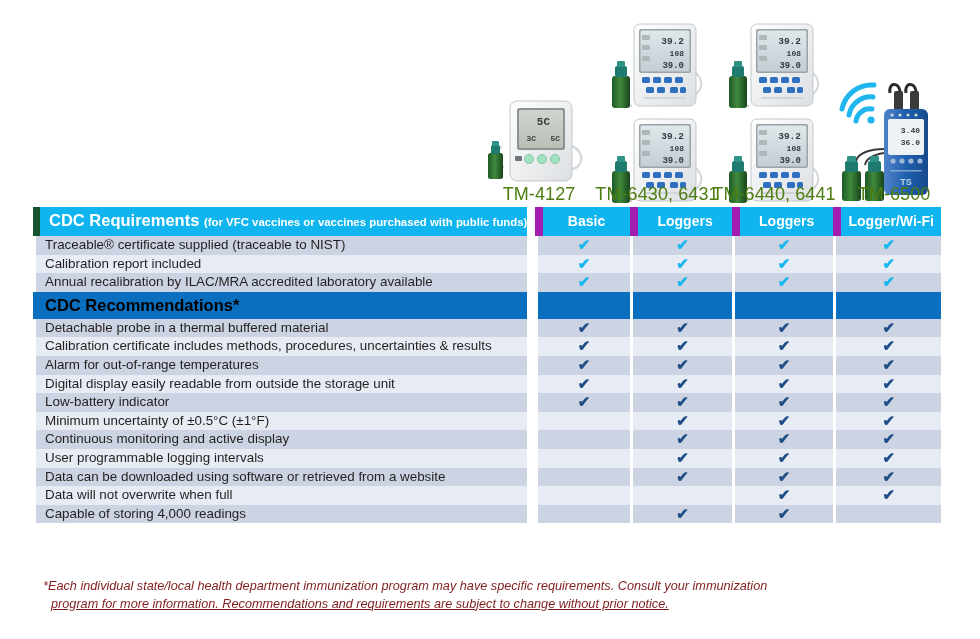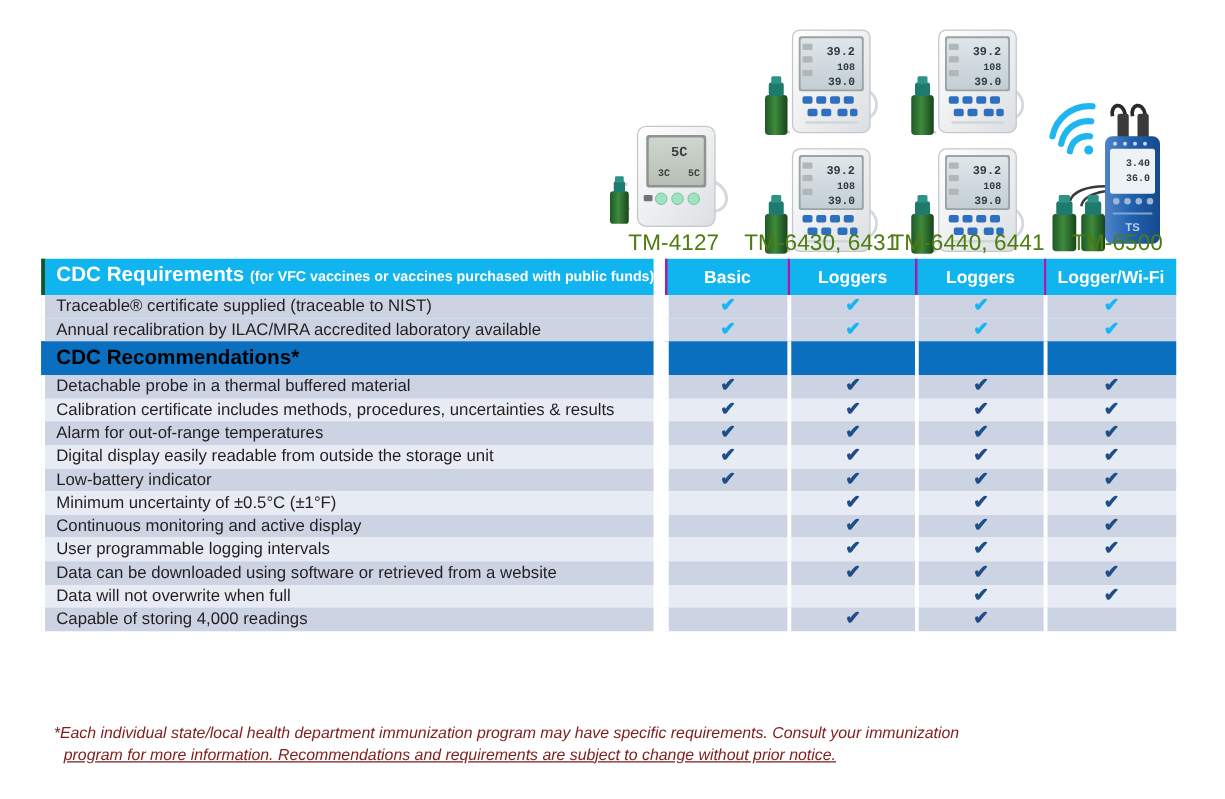--- a/index.html
+++ b/index.html
@@ -84,25 +84,25 @@
   tr.sect-req .leftcell{background:#10b4ef;border-left-color:#10b4ef;}
   tr.sect-req .ckcell{background:#10b4ef;}
   tr.sect-req .leftcell .sub{
     font-weight:bold;font-size:11.4px;letter-spacing:0;
   }
   tr.sect-rec .leftcell{background:#0b6fc0;border-left-color:#0b6fc0;}
   tr.sect-rec .ckcell{background:#0b6fc0;}
 
   
   tr.colhead .leftcell{background:#10b4ef;color:#fff;font-weight:bold;font-size:16.5px;
-                       line-height:27px;height:27px;border-left:3px solid #14532d;}
+                       line-height:27px;height:27px;border-left:7px solid #14532d;}
   tr.colhead .ckcell{
     background:#10b4ef;color:#ffffff;font-weight:bold;font-size:14px;
     height:27px;line-height:27px;
-    border-left:2px solid #a21caf;
+    border-left:8px solid #a21caf;
   }
 
   .chk{font-size:15px;line-height:18.6px;font-weight:bold;}
   .chk.cyan{color:#17b6f0;}
   .chk.navy{color:#1f4e87;}
 
   
   #footnote{
     position:absolute;
     left:43px;top:578px;width:880px;
@@ -352,20 +352,28 @@
     </tr>
 
     <tr class="odd">
       <td class="leftcell">Traceable® certificate supplied (traceable to NIST)</td>
       <td class="gutter"></td>
       <td class="ckcell"><span class="chk cyan">✔</span></td>
       <td class="ckcell"><span class="chk cyan">✔</span></td>
       <td class="ckcell"><span class="chk cyan">✔</span></td>
       <td class="ckcell"><span class="chk cyan">✔</span></td>
     </tr>
+    <tr class="even">
+      <td class="leftcell">Calibration report included</td>
+      <td class="gutter"></td>
+      <td class="ckcell"><span class="chk cyan">✔</span></td>
+      <td class="ckcell"><span class="chk cyan">✔</span></td>
+      <td class="ckcell"><span class="chk cyan">✔</span></td>
+      <td class="ckcell"><span class="chk cyan">✔</span></td>
+    </tr>
     <tr class="odd">
       <td class="leftcell">Annual recalibration by ILAC/MRA accredited laboratory available</td>
       <td class="gutter"></td>
       <td class="ckcell"><span class="chk cyan">✔</span></td>
       <td class="ckcell"><span class="chk cyan">✔</span></td>
       <td class="ckcell"><span class="chk cyan">✔</span></td>
       <td class="ckcell"><span class="chk cyan">✔</span></td>
     </tr>
 
     <tr class="sect sect-rec">

